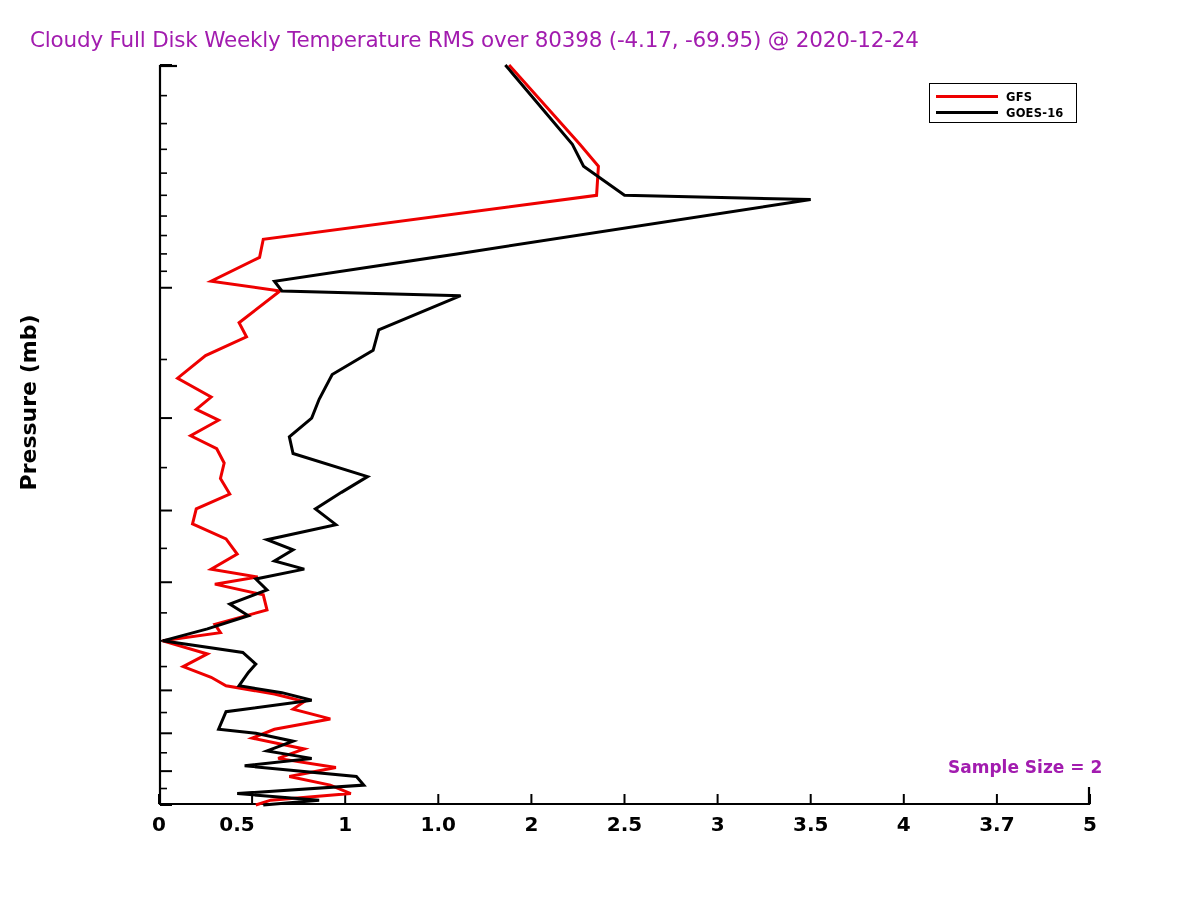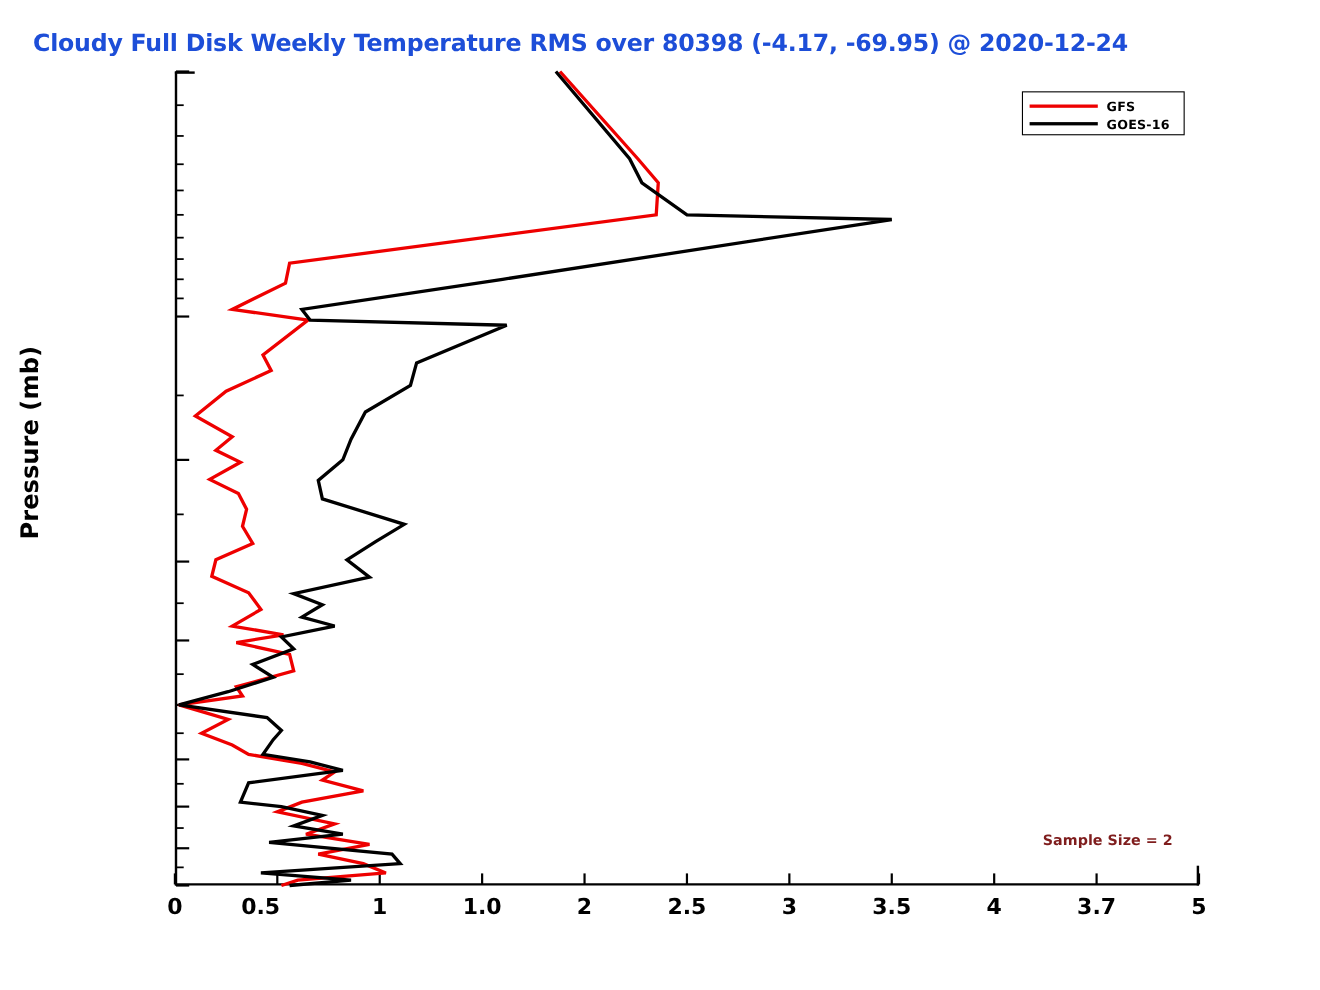--- a/index.html
+++ b/index.html
@@ -14,22 +14,22 @@
     position: relative;
     width: 1200px;
     height: 900px;
     background: #ffffff;
   }
   #chart-title {
     position: absolute;
     left: 30px;
     top: 27px;
     font-size: 21.5px;
-    font-weight: bold;
-    color: #1d4ed8;
+    font-weight: normal;
+    color: #a21caf;
     white-space: nowrap;
     letter-spacing: -0.2px;
   }
   #plot-area {
     position: absolute;
     left: 159px;
     top: 65px;
     width: 931px;
     height: 740px;
   }
@@ -128,23 +128,23 @@
     font-size: 11.5px;
     font-weight: bold;
     color: #000000;
     white-space: nowrap;
     letter-spacing: 0.2px;
   }
   #sample-size {
     position: absolute;
     left: 948px;
     top: 757px;
-    font-size: 13px;
-    font-weight: bold;
-    color: #7f1d1d;
+    font-size: 17px;
+    font-weight: bold;
+    color: #a21caf;
     white-space: nowrap;
   }
   .sup { font-size: 0.68em; vertical-align: super; }
 </style>
 </head>
 <body>
 
 <div id="figure">
 
   <div id="chart-title">Cloudy Full Disk Weekly Temperature RMS over 80398 (-4.17, -69.95) @ 2020-12-24</div>

